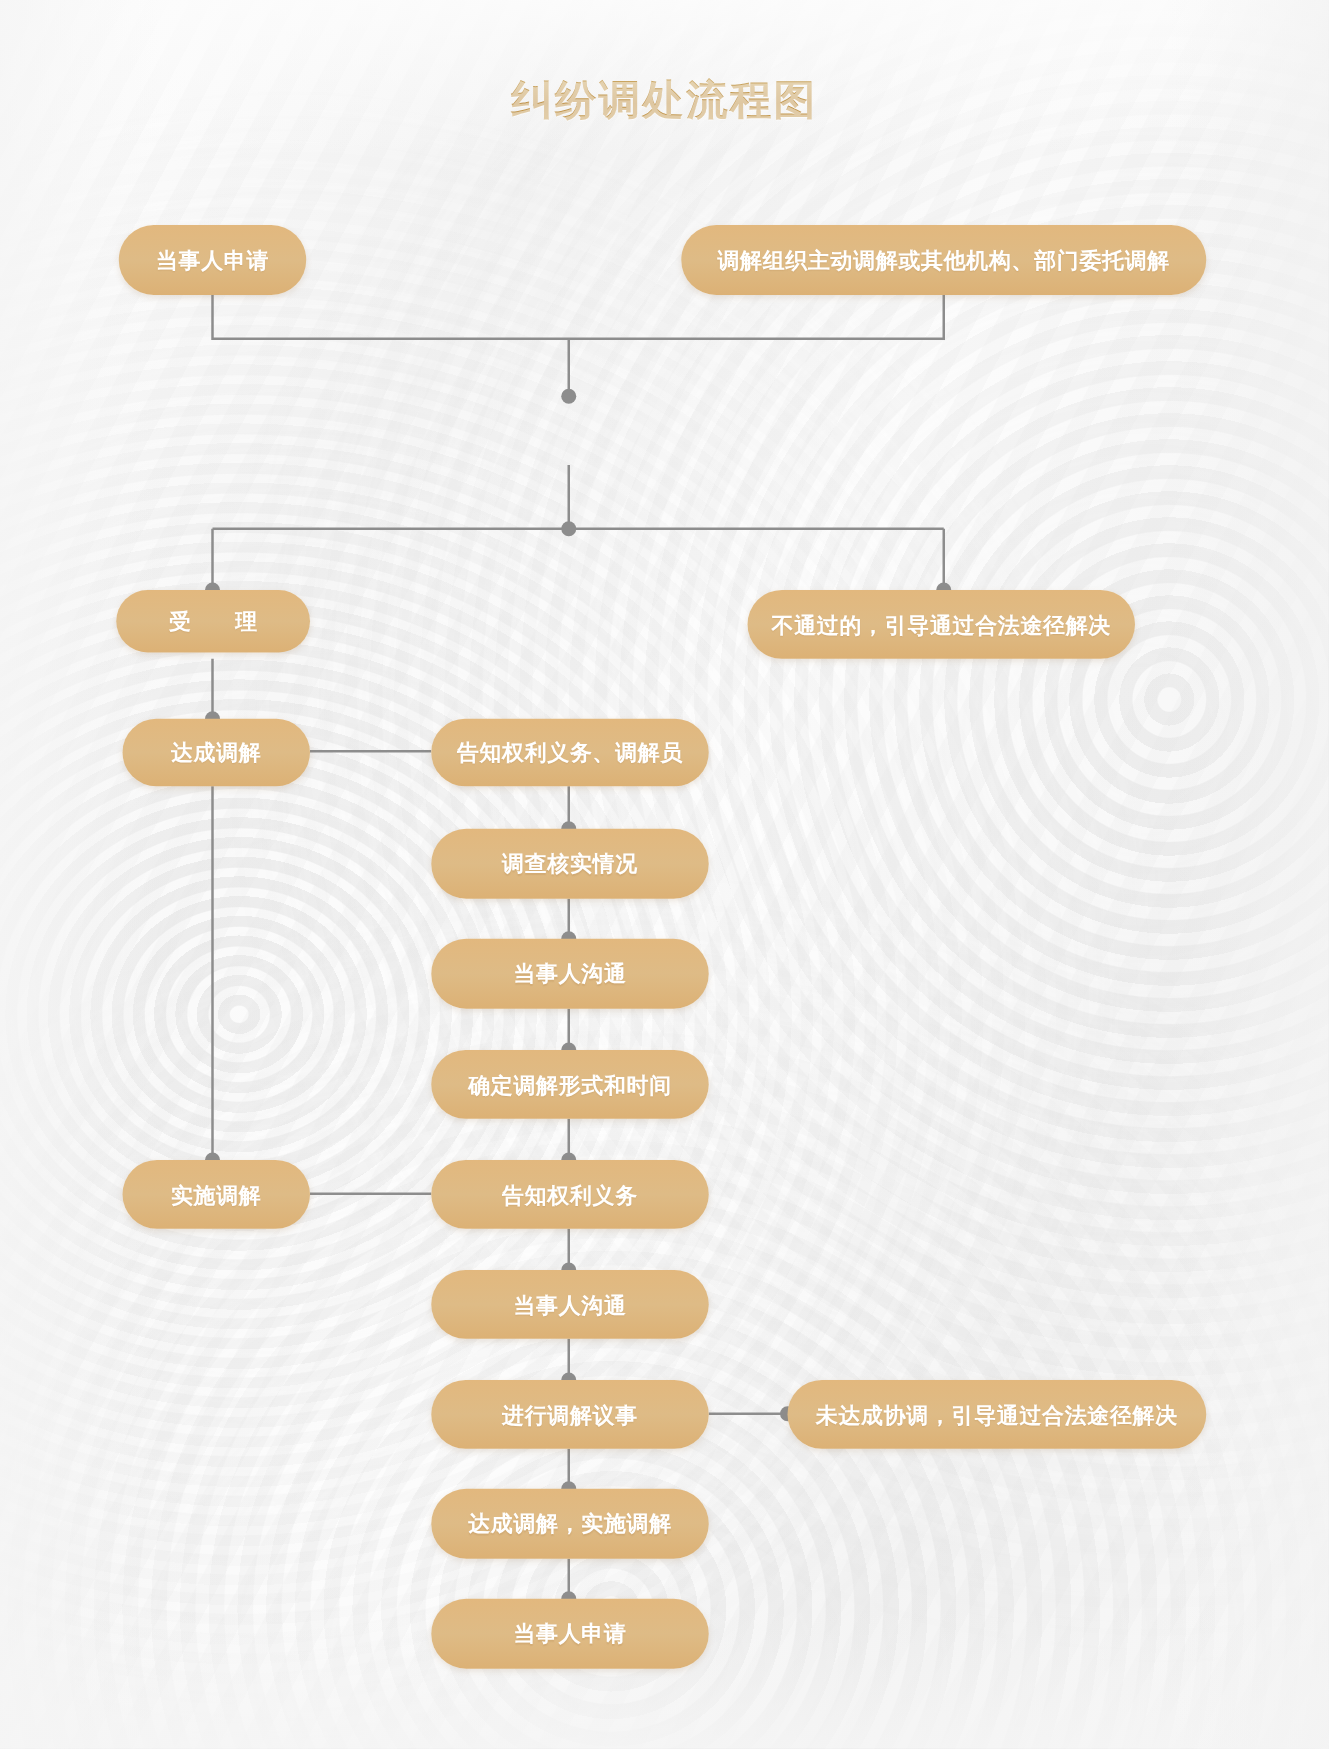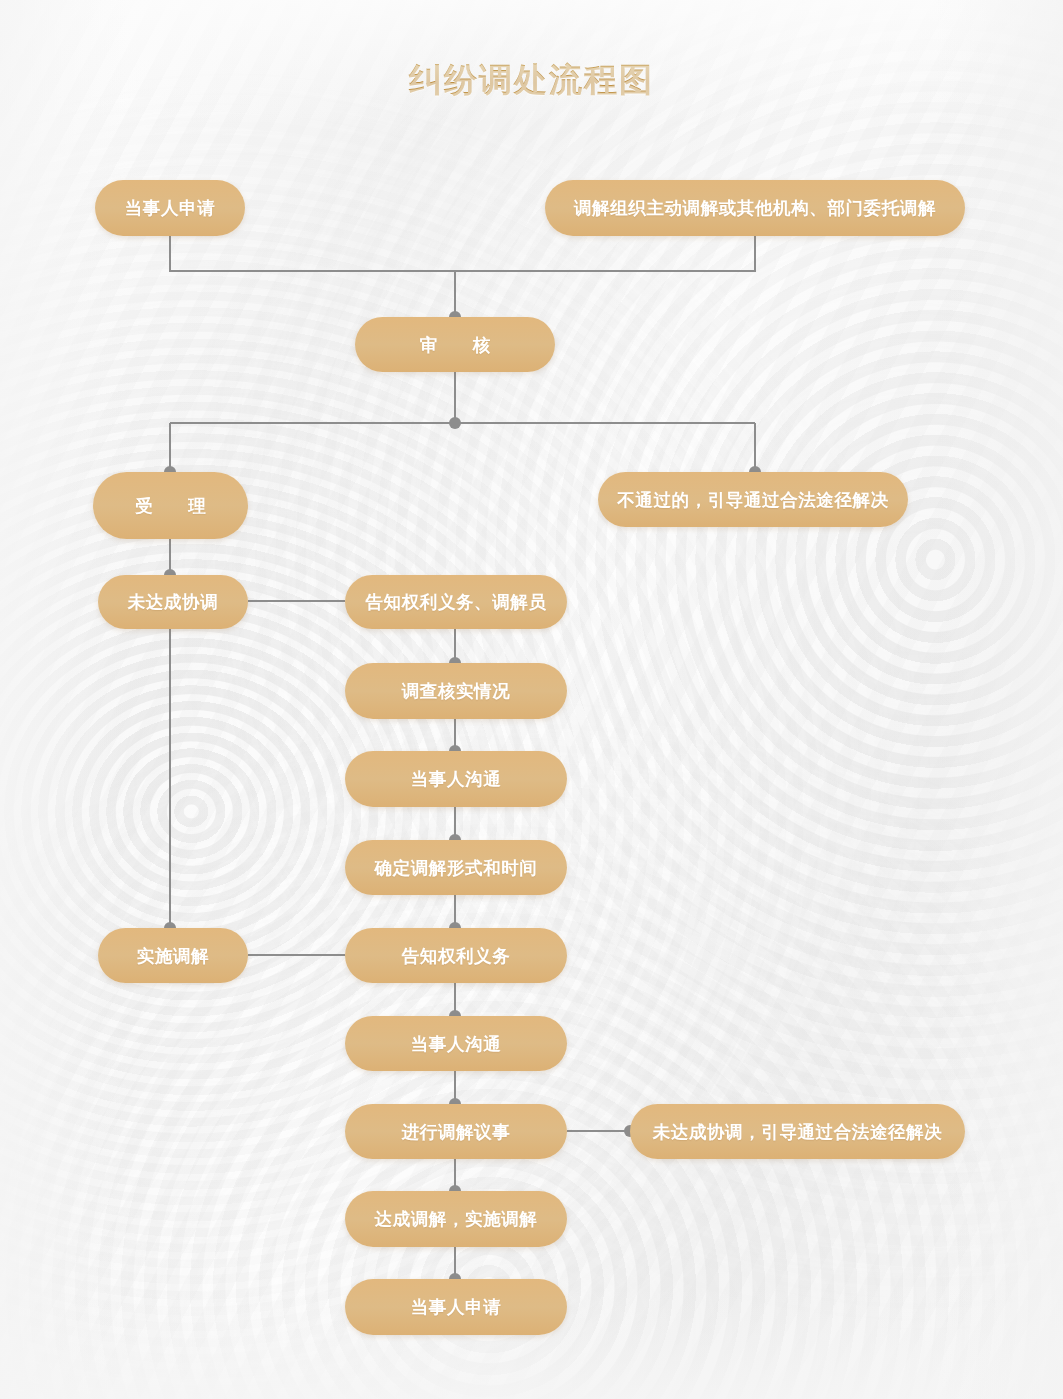--- a/index.html
+++ b/index.html
@@ -189,27 +189,26 @@
       <circle cx="630" cy="1131" r="6"></circle>
       <circle cx="455" cy="1191" r="6"></circle>
       <circle cx="455" cy="1279" r="6"></circle>
     </g>
   </svg>
 
   <div class="node" style="left:95px;  top:180px; width:150px; height:56px;">当事人申请</div>
 
   <div class="node wide" style="left:545px; top:180px; width:420px; height:56px;">调解组织主动调解或其他机构、部门委托调解</div>
 
-  <div class="node spaced" style="left:355px; top:317px; width:200px; height:55px;">审　核</div>
-
-  <div class="node spaced" style="left:93px;  top:472px; width:155px; height:67px;">受　理</div>
+
+  <div class="node spaced" style="left:93px;  top:472px; width:155px; height:50px;">受　理</div>
 
   <div class="node wide" style="left:598px; top:472px; width:310px; height:55px;">不通过的，引导通过合法途径解决</div>
 
-  <div class="node" style="left:98px;  top:575px; width:150px; height:54px;">未达成协调</div>
+  <div class="node" style="left:98px;  top:575px; width:150px; height:54px;">达成调解</div>
 
   <div class="node" style="left:345px; top:575px; width:222px; height:54px;">告知权利义务、调解员</div>
 
   <div class="node" style="left:345px; top:663px; width:222px; height:56px;">调查核实情况</div>
 
   <div class="node" style="left:345px; top:751px; width:222px; height:56px;">当事人沟通</div>
 
   <div class="node" style="left:345px; top:840px; width:222px; height:55px;">确定调解形式和时间</div>
 
   <div class="node" style="left:98px;  top:928px; width:150px; height:55px;font-family:Liberation Serif, serif;">实施调解</div>

